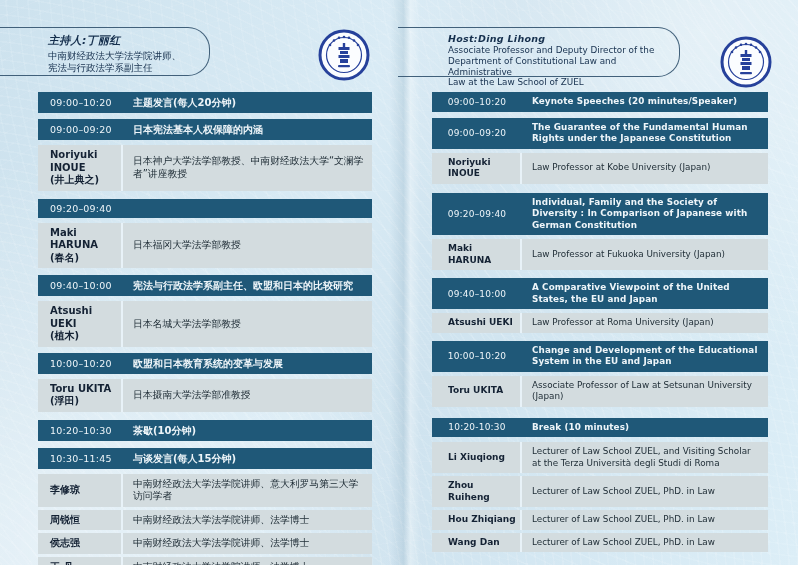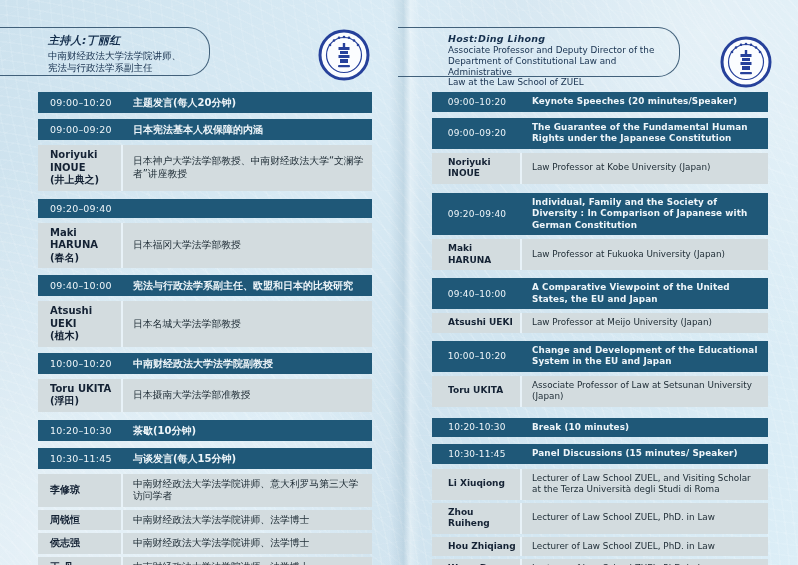--- a/index.html
+++ b/index.html
@@ -132,21 +132,21 @@
     </div>
     <div class="row light mt5">
       <div class="c1">
         <span class="name">Atsushi UEKI</span>
         <span class="name">(植木)</span>
       </div>
       <div class="c2 desc">日本名城大学法学部教授</div>
     </div>
     <div class="row dark mt6">
       <div class="c1 time">10:00–10:20</div>
-      <div class="c2 title">中南财经政法大学法学院副教授</div>
+      <div class="c2 title">欧盟和日本教育系统的变革与发展</div>
     </div>
     <div class="row light mt5">
       <div class="c1">
         <span class="name">Toru UKITA</span>
         <span class="name">(浮田)</span>
       </div>
       <div class="c2 desc">日本摄南大学法学部准教授</div>
     </div>
     <div class="row dark mt8">
       <div class="c1 time">10:20–10:30</div>
@@ -227,38 +227,34 @@
     <div class="row light mt4">
       <div class="c1 name">Maki HARUNA</div>
       <div class="c2 desc">Law Professor at Fukuoka University (Japan)</div>
     </div>
     <div class="row dark mt8">
       <div class="c1 time">09:40–10:00</div>
       <div class="c2 title">A Comparative Viewpoint of the United States, the EU and Japan</div>
     </div>
     <div class="row light mt4">
       <div class="c1 name">Atsushi UEKI</div>
-      <div class="c2 desc">Law Professor at Meijo University (Japan)</div>
+      <div class="c2 desc">Law Professor at Roma University (Japan)</div>
     </div>
     <div class="row dark mt8">
       <div class="c1 time">10:00–10:20</div>
       <div class="c2 title">Change and Development of the Educational System in the EU and Japan</div>
     </div>
     <div class="row light mt4">
       <div class="c1 name">Toru UKITA</div>
       <div class="c2 desc">Associate Professor of Law at Setsunan University (Japan)</div>
     </div>
     <div class="row dark mt11">
       <div class="c1 time">10:20-10:30</div>
       <div class="c2 title">Break (10 minutes)</div>
     </div>
-    <div class="row dark mt7">
-      <div class="c1 time">10:30-11:45</div>
-      <div class="c2 title">Panel Discussions (15 minutes/ Speaker)</div>
-    </div>
     <div class="panel mt5">
       <div class="row prow">
         <div class="c1 name">Li Xiuqiong</div>
         <div class="c2 desc">Lecturer of Law School ZUEL, and Visiting Scholar at the Terza Università degli Studi di Roma</div>
       </div>
       <div class="row prow">
         <div class="c1 name">Zhou Ruiheng</div>
         <div class="c2 desc">Lecturer of Law School ZUEL, PhD. in Law</div>
       </div>
       <div class="row prow">

